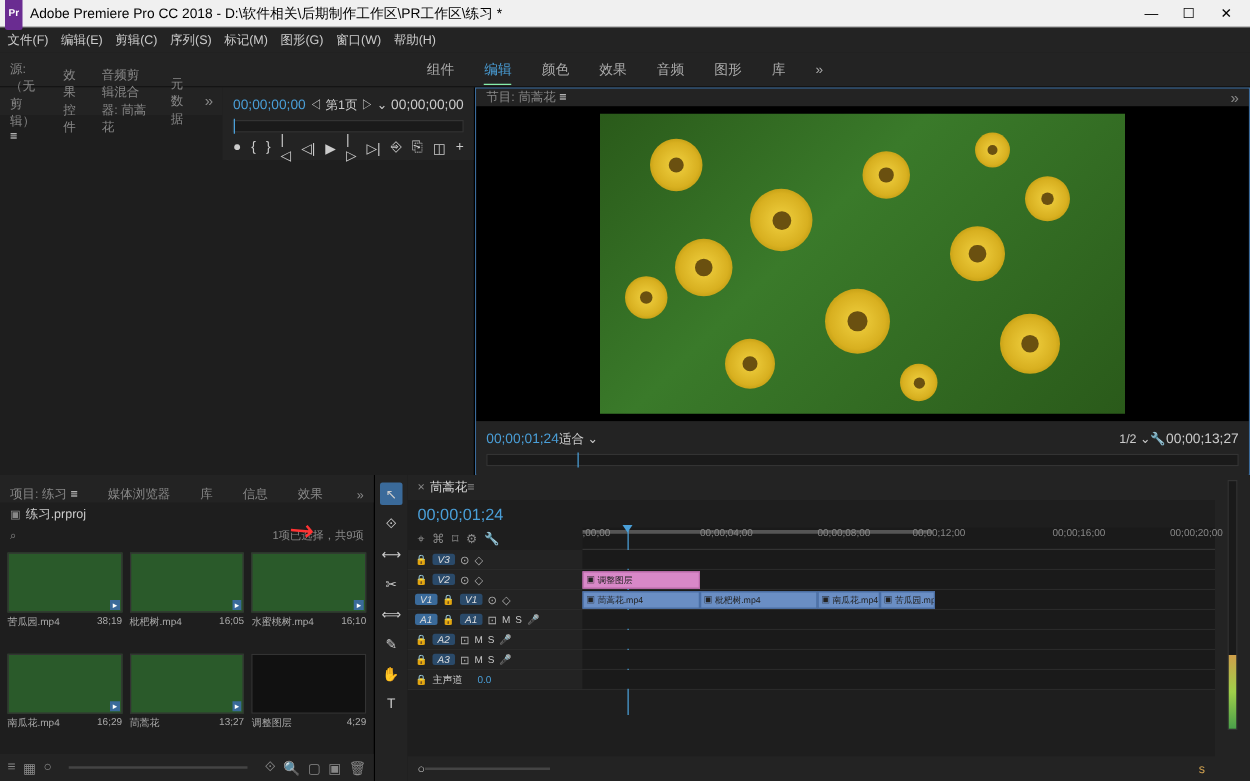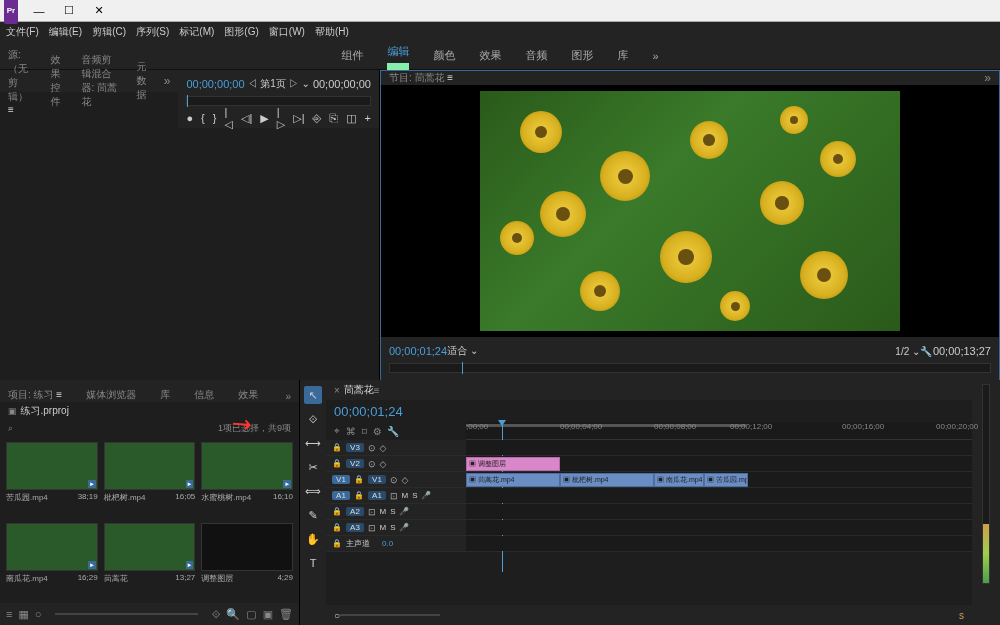--- a/index.html
+++ b/index.html
@@ -12,21 +12,21 @@
 .titlebar .win-controls { display: flex; gap: 0; }
 .titlebar .win-btn { width: 30px; height: 20px; display: flex; align-items: center; justify-content: center; color: #000; font-size: 11px; cursor: pointer; }
 
 
 .menubar { height: 20px; background: #232323; display: flex; align-items: center; padding: 0 6px; gap: 10px; }
 .menubar span { color: #ccc; font-size: 10px; cursor: pointer; }
 
 
 .workspace-tabs { height: 28px; background: #232323; display: flex; align-items: center; justify-content: center; gap: 24px; border-bottom: 1px solid #111; }
 .workspace-tabs span { color: #aaa; font-size: 11px; cursor: pointer; padding: 4px 0; }
-.workspace-tabs .active { color: #4a9fd8; border-bottom: 8px solid #86efac; }
+.workspace-tabs .active { color: #4a9fd8; border-bottom: 1px solid #86efac; }
 .workspace-tabs .more { color: #aaa; }
 
 
 .main { display: flex; height: 310px; }
 
 
 .source-panel { width: 380px; background: #1e1e1e; border-right: 1px solid #000; display: flex; flex-direction: row; }
 .panel-tabs { height: 22px; display: flex; align-items: center; padding: 0 8px; gap: 16px; background: #232323; }
 .panel-tabs span { color: #888; font-size: 10px; cursor: pointer; }
 .panel-tabs .active { color: #ddd; }
@@ -89,40 +89,41 @@
 .tl-ruler-left .ico { color: #888; font-size: 10px; }
 .tl-ruler { flex: 1; background: #1a1a1a; position: relative; border-bottom: 1px solid #333; }
 .tl-ruler .tick { position: absolute; top: 0; font-size: 8px; color: #888; }
 .tl-ruler .playhead { position: absolute; top: 0; left: 36px; width: 1px; height: 150px; background: #4a9fd8; }
 .tl-ruler .playhead::before { content: ""; position: absolute; top: -2px; left: -4px; width: 0; height: 0; border-left: 4px solid transparent; border-right: 4px solid transparent; border-top: 6px solid #4a9fd8; }
 .tl-ruler .workarea { position: absolute; top: 2px; left: 0; width: 280px; height: 3px; background: #555; }
 .tracks { flex: 1; display: flex; flex-direction: column; overflow: hidden; }
 .track { display: flex; height: 16px; border-bottom: 1px solid #2a2a2a; }
 .track-head { width: 140px; display: flex; align-items: center; gap: 4px; padding: 0 6px; background: #232323; font-size: 8px; }
 .track-head .lock { color: #666; font-size: 8px; }
-.track-head .label { background: #2a4a6a; padding: 0 1px; border-radius: 2px; color: #ddd; min-width: 18px; text-align: center; }
+.track-head .label { background: #2a4a6a; padding: 0 1px; border-radius: 2px; color: #ddd; min-width: 18px; text-align: center; font-style: italic; }
 .track-head .label.v { background: #3a6a9a; }
 .track-head .eye { color: #aaa; font-size: 9px; }
 .track-content { flex: 1; background: #1a1a1a; position: relative; }
 .clip { position: absolute; top: 1px; height: 14px; font-size: 7px; padding: 1px 2px; overflow: hidden; white-space: nowrap; }
 .clip.video { background: #6a8ec4; color: #222; border: 1px solid #4a6ea4; }
 .clip.pink { background: #d888c8; color: #222; border: 1px solid #b868a8; }
 .tl-footer { height: 20px; background: #232323; display: flex; align-items: center; padding: 0 8px; }
 .tl-footer .slider { width: 100px; height: 2px; background: #444; }
 
 
 .meters { width: 28px; background: #232323; padding: 4px; }
 .meter-bar { width: 8px; height: 200px; background: #1a1a1a; margin: 0 auto; position: relative; border: 1px solid #333; }
 .meter-fill { position: absolute; bottom: 0; width: 100%; height: 30%; background: linear-gradient(to top, #4a9f4a, #9fcf4a, #cf9f4a); }
 </style>
 </head>
 <body>
 
 <div class="titlebar">
   <div class="app-icon">Pr</div>
+  <div class="title-text">Adobe Premiere Pro CC 2018 - D:\软件相关\后期制作工作区\PR工作区\练习 *</div>
   <div class="win-controls">
     <div class="win-btn">—</div>
     <div class="win-btn">☐</div>
     <div class="win-btn">✕</div>
   </div>
 </div>
 
 <div class="menubar">
   <span>文件(F)</span>
   <span>编辑(E)</span>

